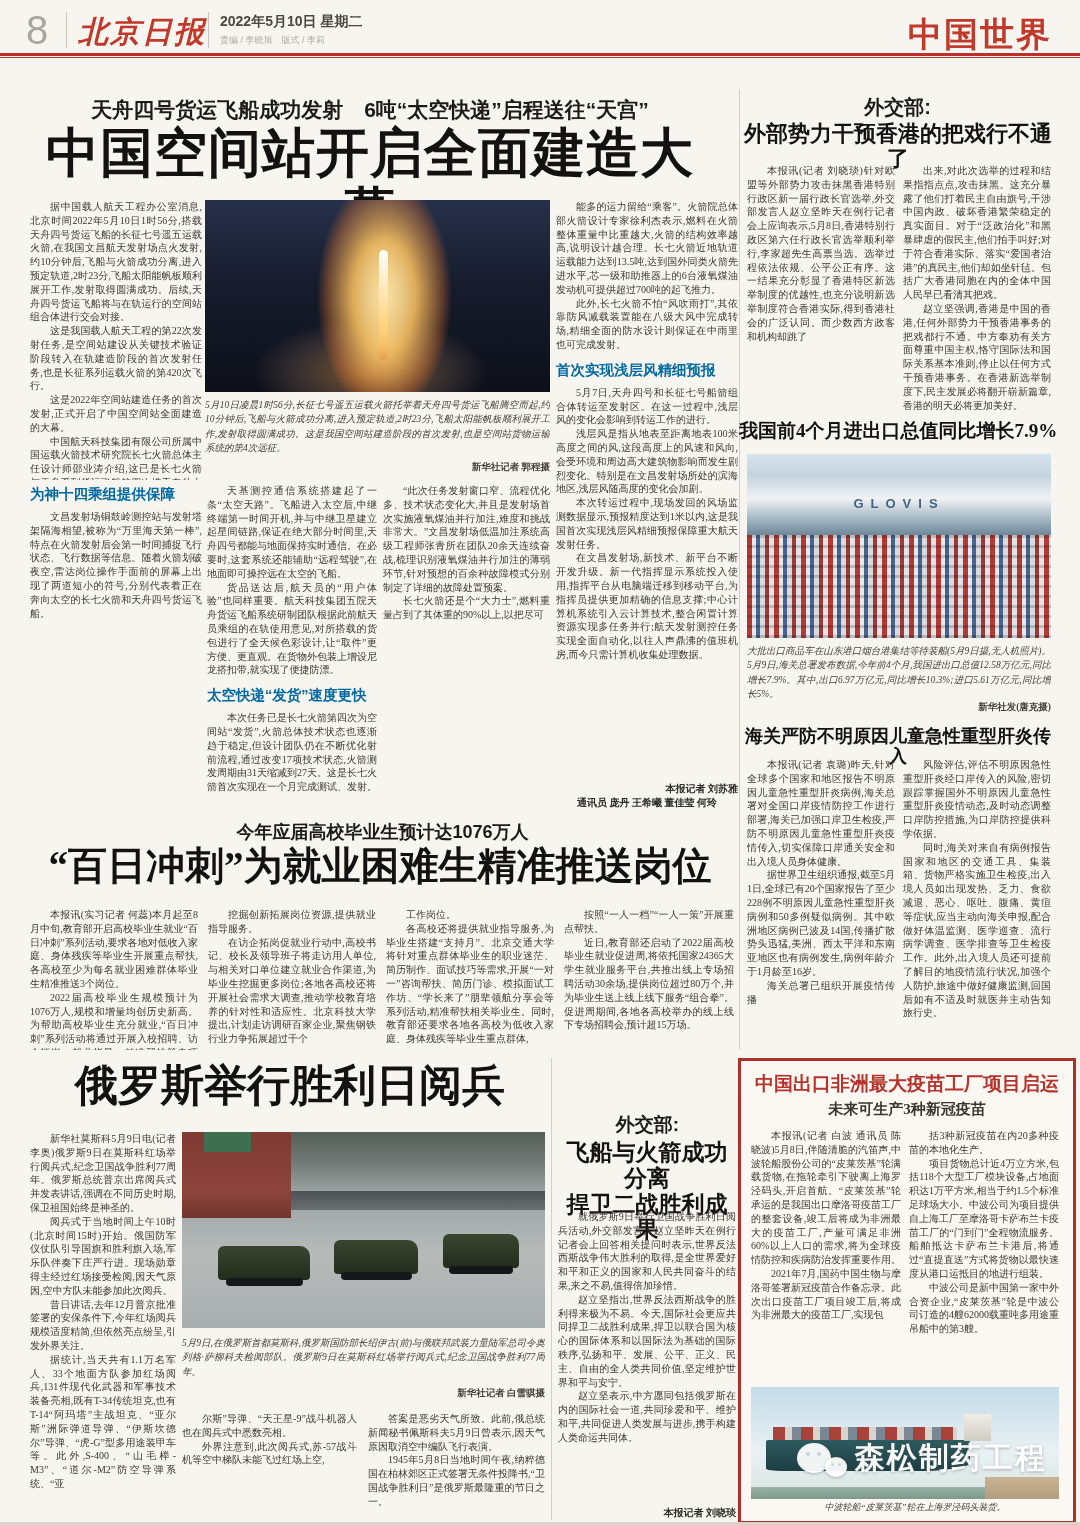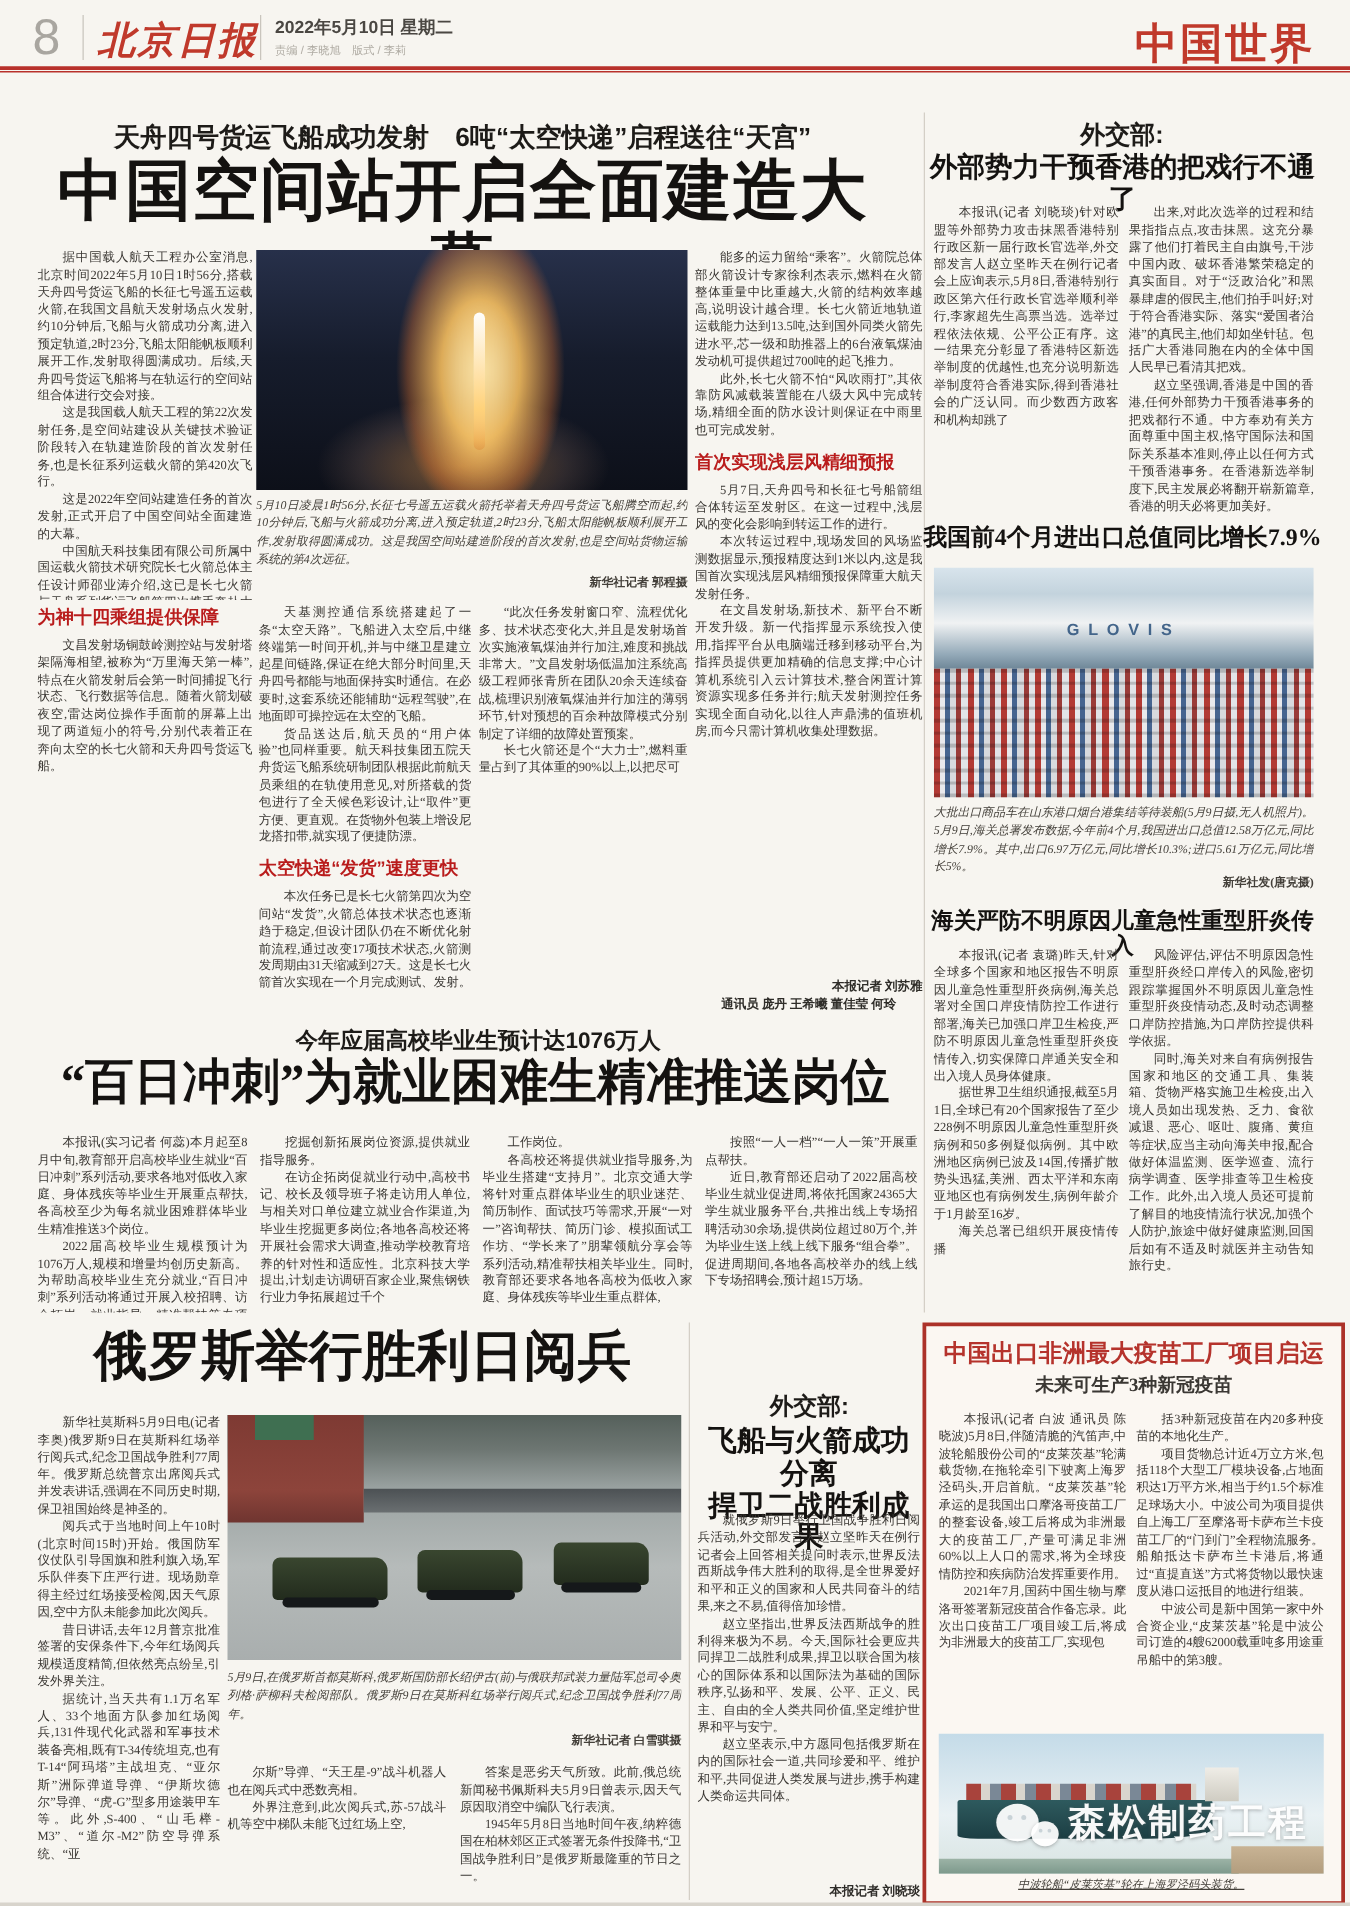--- a/index.html
+++ b/index.html
@@ -12,21 +12,21 @@
   .hdr-sep{width:1px;height:36px;background:#c9c5bd;}
   .date-line{font-family:"Liberation Sans",sans-serif;font-size:14px;font-weight:bold;color:#4a4742;}
   .editors-line{font-family:"Liberation Sans",sans-serif;font-size:9px;color:#b0aca4;margin-top:3px;}
   .section-title{font-family:"Liberation Sans",sans-serif;font-size:34px;font-weight:bold;color:#c0392b;letter-spacing:2px;}
   .red-rule{height:5px;background:linear-gradient(#b8312b 0 3px,rgba(0,0,0,0) 3px 4px,#b8312b 4px 5px);}
   
   .kicker{font-family:"Liberation Sans",sans-serif;font-weight:bold;text-align:center;color:#1d1b18;}
   .headline{font-weight:bold;text-align:center;color:#141210;line-height:1.12;}
   .body-col{font-size:10px;line-height:1.38;text-align:justify;overflow:hidden;color:#3a3733;}
   .body-col .para{margin:0;text-indent:2em;}
-  .subhead{font-family:"Liberation Sans",sans-serif;font-weight:bold;font-size:14.5px;color:#b91c1c;
+  .subhead{font-family:"Liberation Sans",sans-serif;font-weight:bold;font-size:14.5px;color:#0369a1;
            margin:8px 0 6px 0;text-indent:0;}
   .caption{font-size:9.5px;line-height:1.5;text-align:justify;color:#44403a;font-style:italic;}
   .credit{font-weight:bold;text-align:right;font-style:normal;}
   .byline{font-weight:bold;text-align:right;font-size:10px;margin-top:4px;}
   .byline2{font-weight:bold;text-align:center;font-size:10px;}
   .vrule{width:1px;background:#d4cfc6;}
   .flexcol{display:flex;flex-direction:column;}
   .flow{flex:1;overflow:hidden;}
   
   .photo{overflow:hidden;position:absolute;}
@@ -134,20 +134,21 @@
 
   <div class="abs flexcol" style="left:556px;top:200px;width:182px;height:610px;">
     <div class="body-col flow" style="width:100%;">
       <div>
           <p class="para">能多的运力留给“乘客”。火箭院总体部火箭设计专家徐利杰表示,燃料在火箭整体重量中比重越大,火箭的结构效率越高,说明设计越合理。长七火箭近地轨道运载能力达到13.5吨,达到国外同类火箭先进水平,芯一级和助推器上的6台液氧煤油发动机可提供超过700吨的起飞推力。</p>
           <p class="para">此外,长七火箭不怕“风吹雨打”,其依靠防风减载装置能在八级大风中完成转场,精细全面的防水设计则保证在中雨里也可完成发射。</p>
         </div>
       <div class="subhead">首次实现浅层风精细预报</div>
       <div>
           <p class="para">5月7日,天舟四号和长征七号船箭组合体转运至发射区。在这一过程中,浅层风的变化会影响到转运工作的进行。</p>
+          <p class="para">浅层风是指从地表至距离地表100米高度之间的风,这段高度上的风速和风向,会受环境和周边高大建筑物影响而发生剧烈变化。特别是在文昌发射场所处的滨海地区,浅层风随高度的变化会加剧。</p>
           <p class="para">本次转运过程中,现场发回的风场监测数据显示,预报精度达到1米以内,这是我国首次实现浅层风精细预报保障重大航天发射任务。</p>
           <p class="para">在文昌发射场,新技术、新平台不断开发升级。新一代指挥显示系统投入使用,指挥平台从电脑端迁移到移动平台,为指挥员提供更加精确的信息支撑;中心计算机系统引入云计算技术,整合闲置计算资源实现多任务并行;航天发射测控任务实现全面自动化,以往人声鼎沸的值班机房,而今只需计算机收集处理数据。</p>
         </div>
     </div>
     <div class="byline">本报记者 刘苏雅</div>
     <div class="byline2">通讯员 庞丹 王希曦 董佳莹 何玲</div>
   </div>
 
   <div class="abs kicker" style="left:745px;top:94px;width:305px;font-size:20px;">外交部:</div>
   <div class="abs headline" style="left:738px;top:122px;width:320px;font-size:22px;">外部势力干预香港的把戏行不通了</div>
@@ -264,17 +265,17 @@
             <i class="l"></i>
             <i class="r"></i>
           </span>
         <span class="bub small">
             <i class="l"></i>
             <i class="r"></i>
           </span>
         <span class="wm-text">森松制药工程</span>
       </div>
     </div>
-    <div class="abs caption" style="left:10px;top:440px;width:308px;text-align:center;font-size:9px;text-decoration:underline;">中波轮船“皮莱茨基”轮在上海罗泾码头装货。</div>
+    <div class="abs caption" style="left:20px;top:440px;width:308px;text-align:center;font-size:9px;">中波轮船“皮莱茨基”轮在上海罗泾码头装货。</div>
   </div>
 
   <div class="page-bottom"></div>
 </div>
 
 </body></html>

